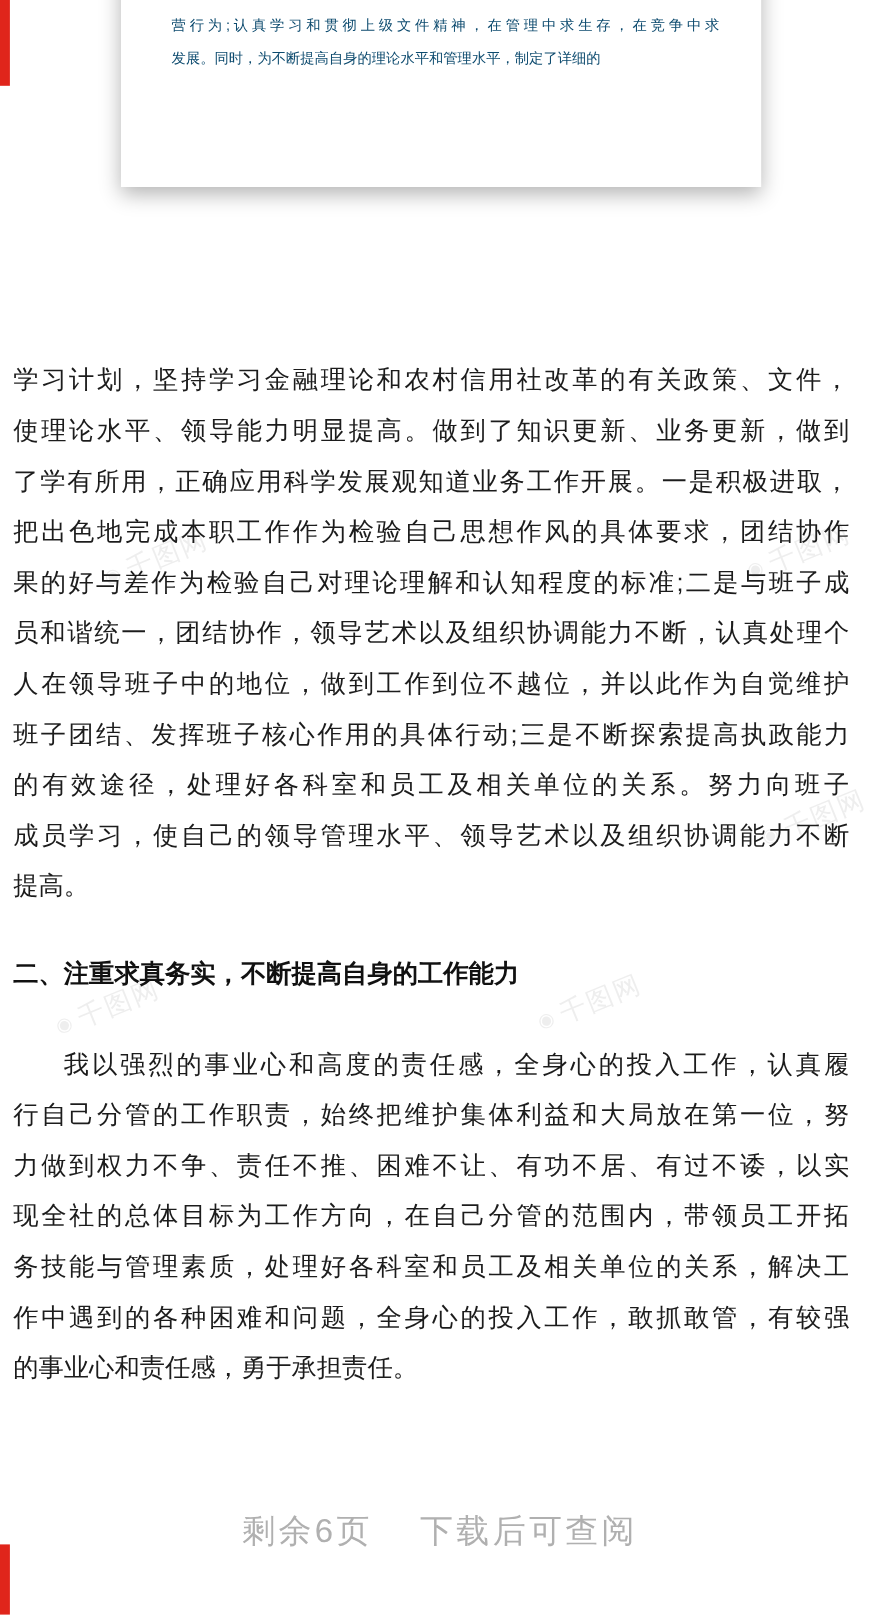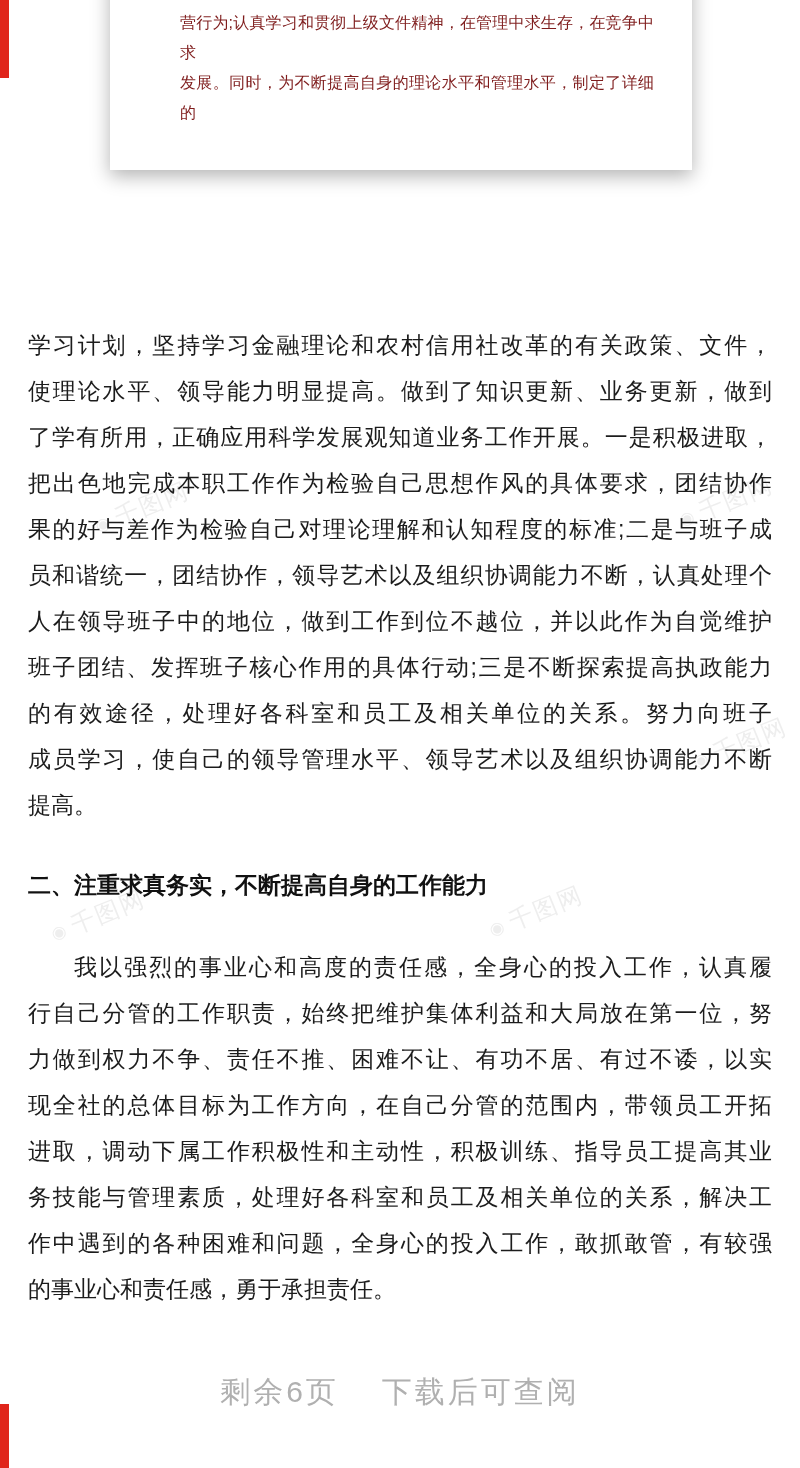--- a/index.html
+++ b/index.html
@@ -19,27 +19,27 @@
   
   .preview-card {
     position: absolute; left: 110px; top: -54px;
     width: 582px; height: 224px;
     background: #ffffff;
     box-shadow: 0 6px 18px rgba(0,0,0,0.30);
     padding: 62px 38px 0 46px;
     box-sizing: border-box;
   }
   .preview-card .line {
-    font-size: 16px; line-height: 30px; color: #7f1d1d;
-    text-align: justify; text-align-last: justify; margin-left: 24px;
+    font-size: 13px; line-height: 30px; color: #0c4a6e;
+    text-align: justify; text-align-last: justify;
   }
   .preview-card .line.last { text-align-last: left; }
 
   
-  .content { position: absolute; left: 28px; right: 28px; top: 322px; color: #1c1c1c; }
+  .content { position: absolute; left: 12px; right: 28px; top: 322px; color: #1c1c1c; }
   .para .line {
     font-size: 23px; line-height: 46px;
     text-align: justify; text-align-last: justify;
   }
   .para .line.last { text-align-last: left; }
   .heading {
     font-size: 23px; line-height: 46px; font-weight: bold;
     color: #111111; margin: 34px 0 0 0;
   }
   .para2 { margin-top: 36px; }
@@ -111,21 +111,20 @@
         <div class="line">的有效途径，处理好各科室和员工及相关单位的关系。努力向班子</div>
         <div class="line">成员学习，使自己的领导管理水平、领导艺术以及组织协调能力不断</div>
         <div class="line last">提高。</div>
       </div>
     <div class="heading">二、注重求真务实，不断提高自身的工作能力</div>
     <div class="para para2 indent-first">
         <div class="line">我以强烈的事业心和高度的责任感，全身心的投入工作，认真履</div>
         <div class="line">行自己分管的工作职责，始终把维护集体利益和大局放在第一位，努</div>
         <div class="line">力做到权力不争、责任不推、困难不让、有功不居、有过不诿，以实</div>
         <div class="line">现全社的总体目标为工作方向，在自己分管的范围内，带领员工开拓</div>
-        <div class="line">进取，调动下属工作积极性和主动性，积极训练、指导员工提高其业</div>
         <div class="line">务技能与管理素质，处理好各科室和员工及相关单位的关系，解决工</div>
         <div class="line">作中遇到的各种困难和问题，全身心的投入工作，敢抓敢管，有较强</div>
         <div class="line last">的事业心和责任感，勇于承担责任。</div>
       </div>
   </div>
 
   <div class="footer" style="color: rgb(176, 176, 176);">
     <span>剩余6页</span>
     <span>下载后可查阅</span>
   </div>

